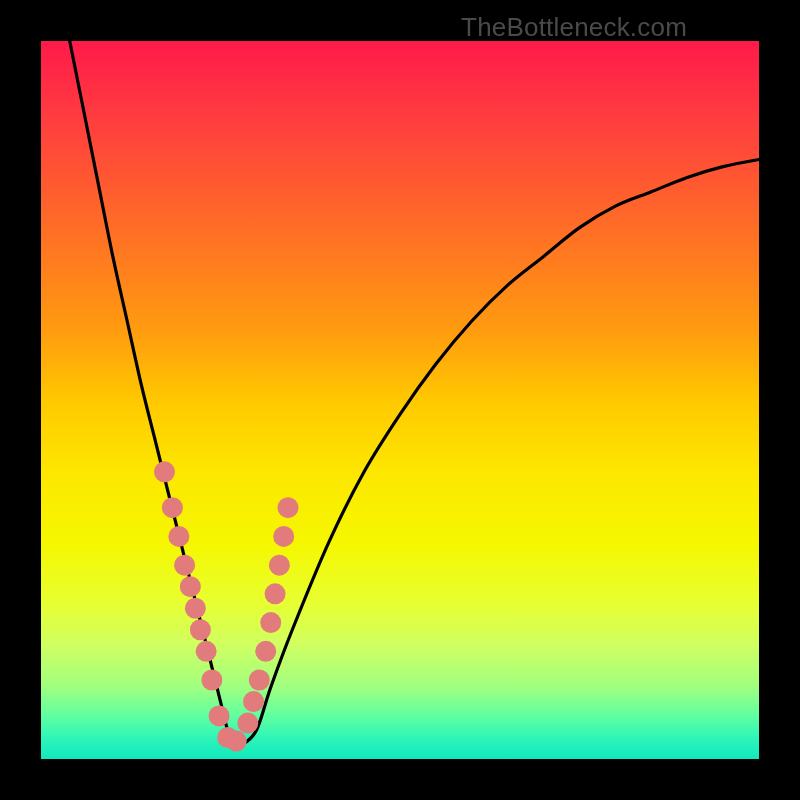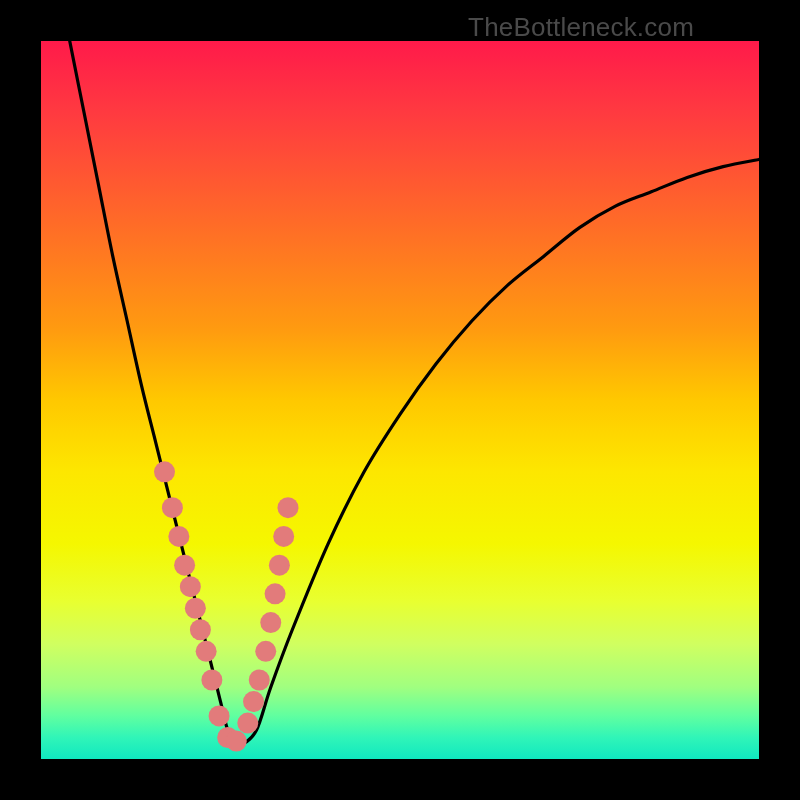--- a/index.html
+++ b/index.html
@@ -7,21 +7,20 @@
     padding: 0;
     width: 800px;
     height: 800px;
     background: #000000;
     overflow: hidden;
   }
   .chart-container {
     position: relative;
     width: 732px;
     height: 800px;
-    padding-left: 7px;
   }
   .plot-area {
     position: absolute;
     left: 41px;
     top: 41px;
     width: 718px;
     height: 718px;
     background: linear-gradient(to bottom,
       #ff1a4a 0%,
       #ff3a40 10%,

